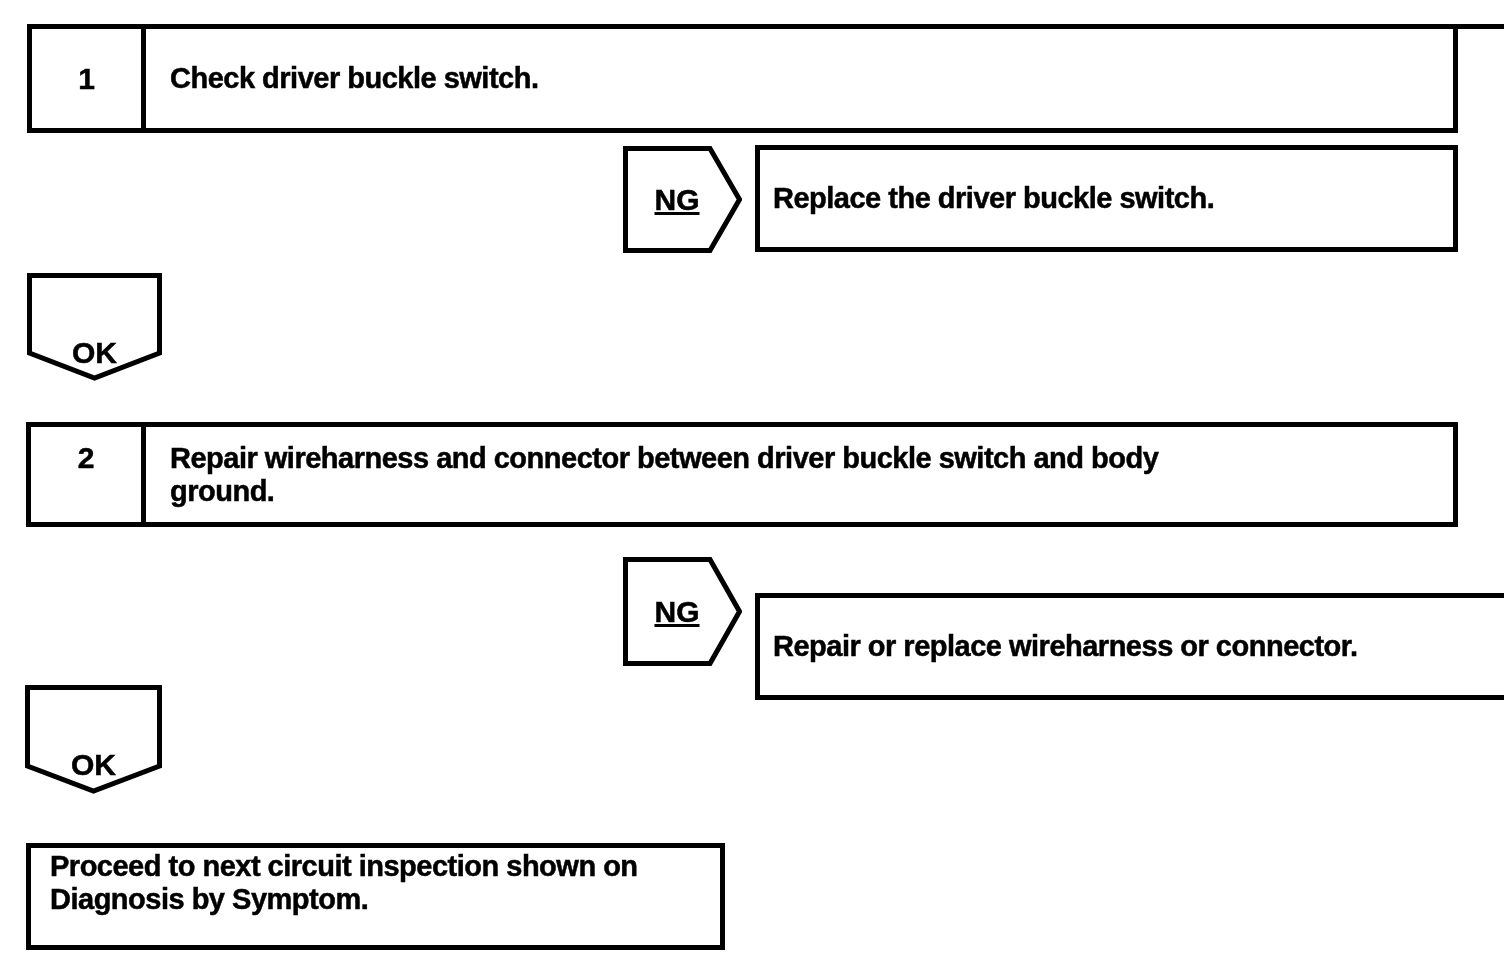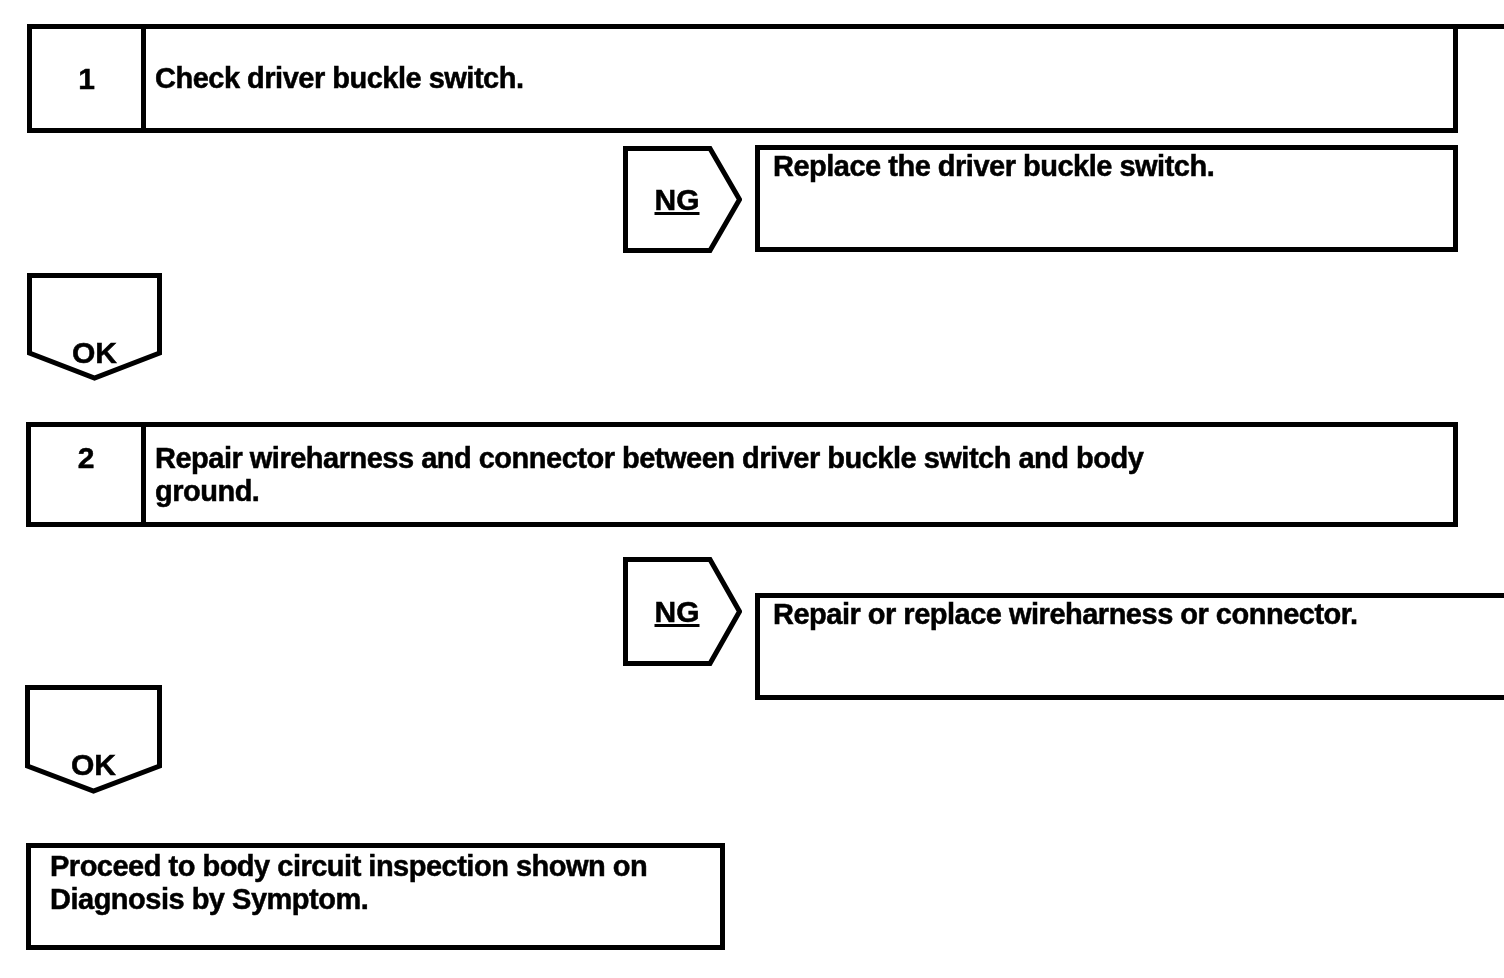--- a/index.html
+++ b/index.html
@@ -34,21 +34,21 @@
   .step-num {
     font-size: 30px;
     letter-spacing: 0;
     line-height: 33px;
     -webkit-text-stroke: 0.5px #000;
   }
   .text-cell {
     flex: 1 1 auto;
     display: flex;
     align-items: center;
-    padding-left: 9px;
+    padding-left: 24px;
     box-sizing: border-box;
   }
   .flow-text {
     font-size: 29px;
     letter-spacing: -0.5px;
     line-height: 33px;
     white-space: pre-line;
     -webkit-text-stroke: 0.5px #000;
   }
 
@@ -67,20 +67,21 @@
   .ng-label-area { left: 8px; top: 0; width: 92px; height: 100%; text-decoration: underline; }
   .ok-label-area { left: 0; top: 0; width: 100%; height: 81px; margin-top: 39px; }
 
   
   .action-box {
     position: absolute;
     border: 5px solid #000;
     background: #fff;
     box-sizing: border-box;
     display: flex;
+    align-items: center;
     padding-left: 13px;
   }
   .terminal-box {
     position: absolute;
     border: 5px solid #000;
     background: #fff;
     box-sizing: border-box;
     padding: 2px 10px 0 19px;
   }
 
@@ -142,17 +143,17 @@
   </div>
 
   <div class="pent" style="left:25px; top:685px; width:137px; height:109px;">
     <svg width="137" height="109" viewBox="0 0 137 109">
       <polygon points="2.5,2.5 134.5,2.5 134.5,81 68.5,106 2.5,81" fill="#ffffff" stroke="#000000" stroke-width="5"></polygon>
     </svg>
     <div class="pent-label ok-label-area">OK</div>
   </div>
 
   <div class="terminal-box" style="left:26px; top:843px; width:699px; height:107px;">
-    <span class="flow-text">Proceed to body circuit inspection shown on
+    <span class="flow-text">Proceed to next circuit inspection shown on
 Diagnosis by Symptom.</span>
   </div>
 
 </div>
 
 </body></html>

